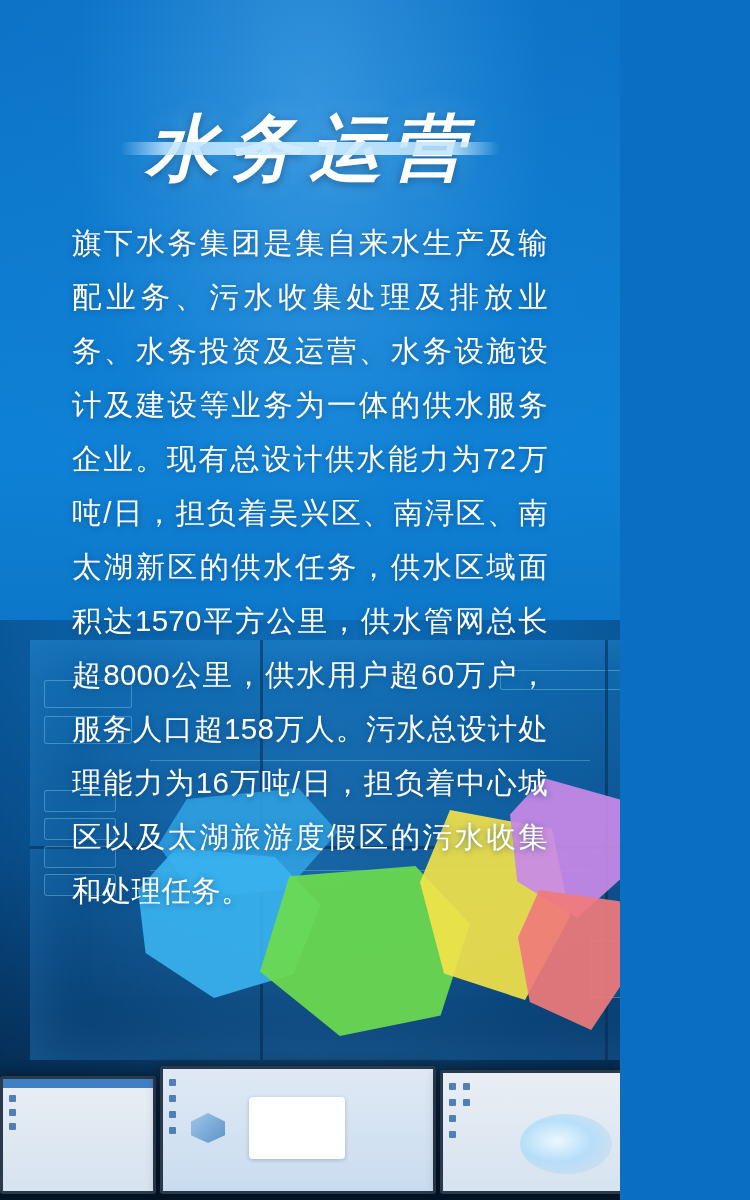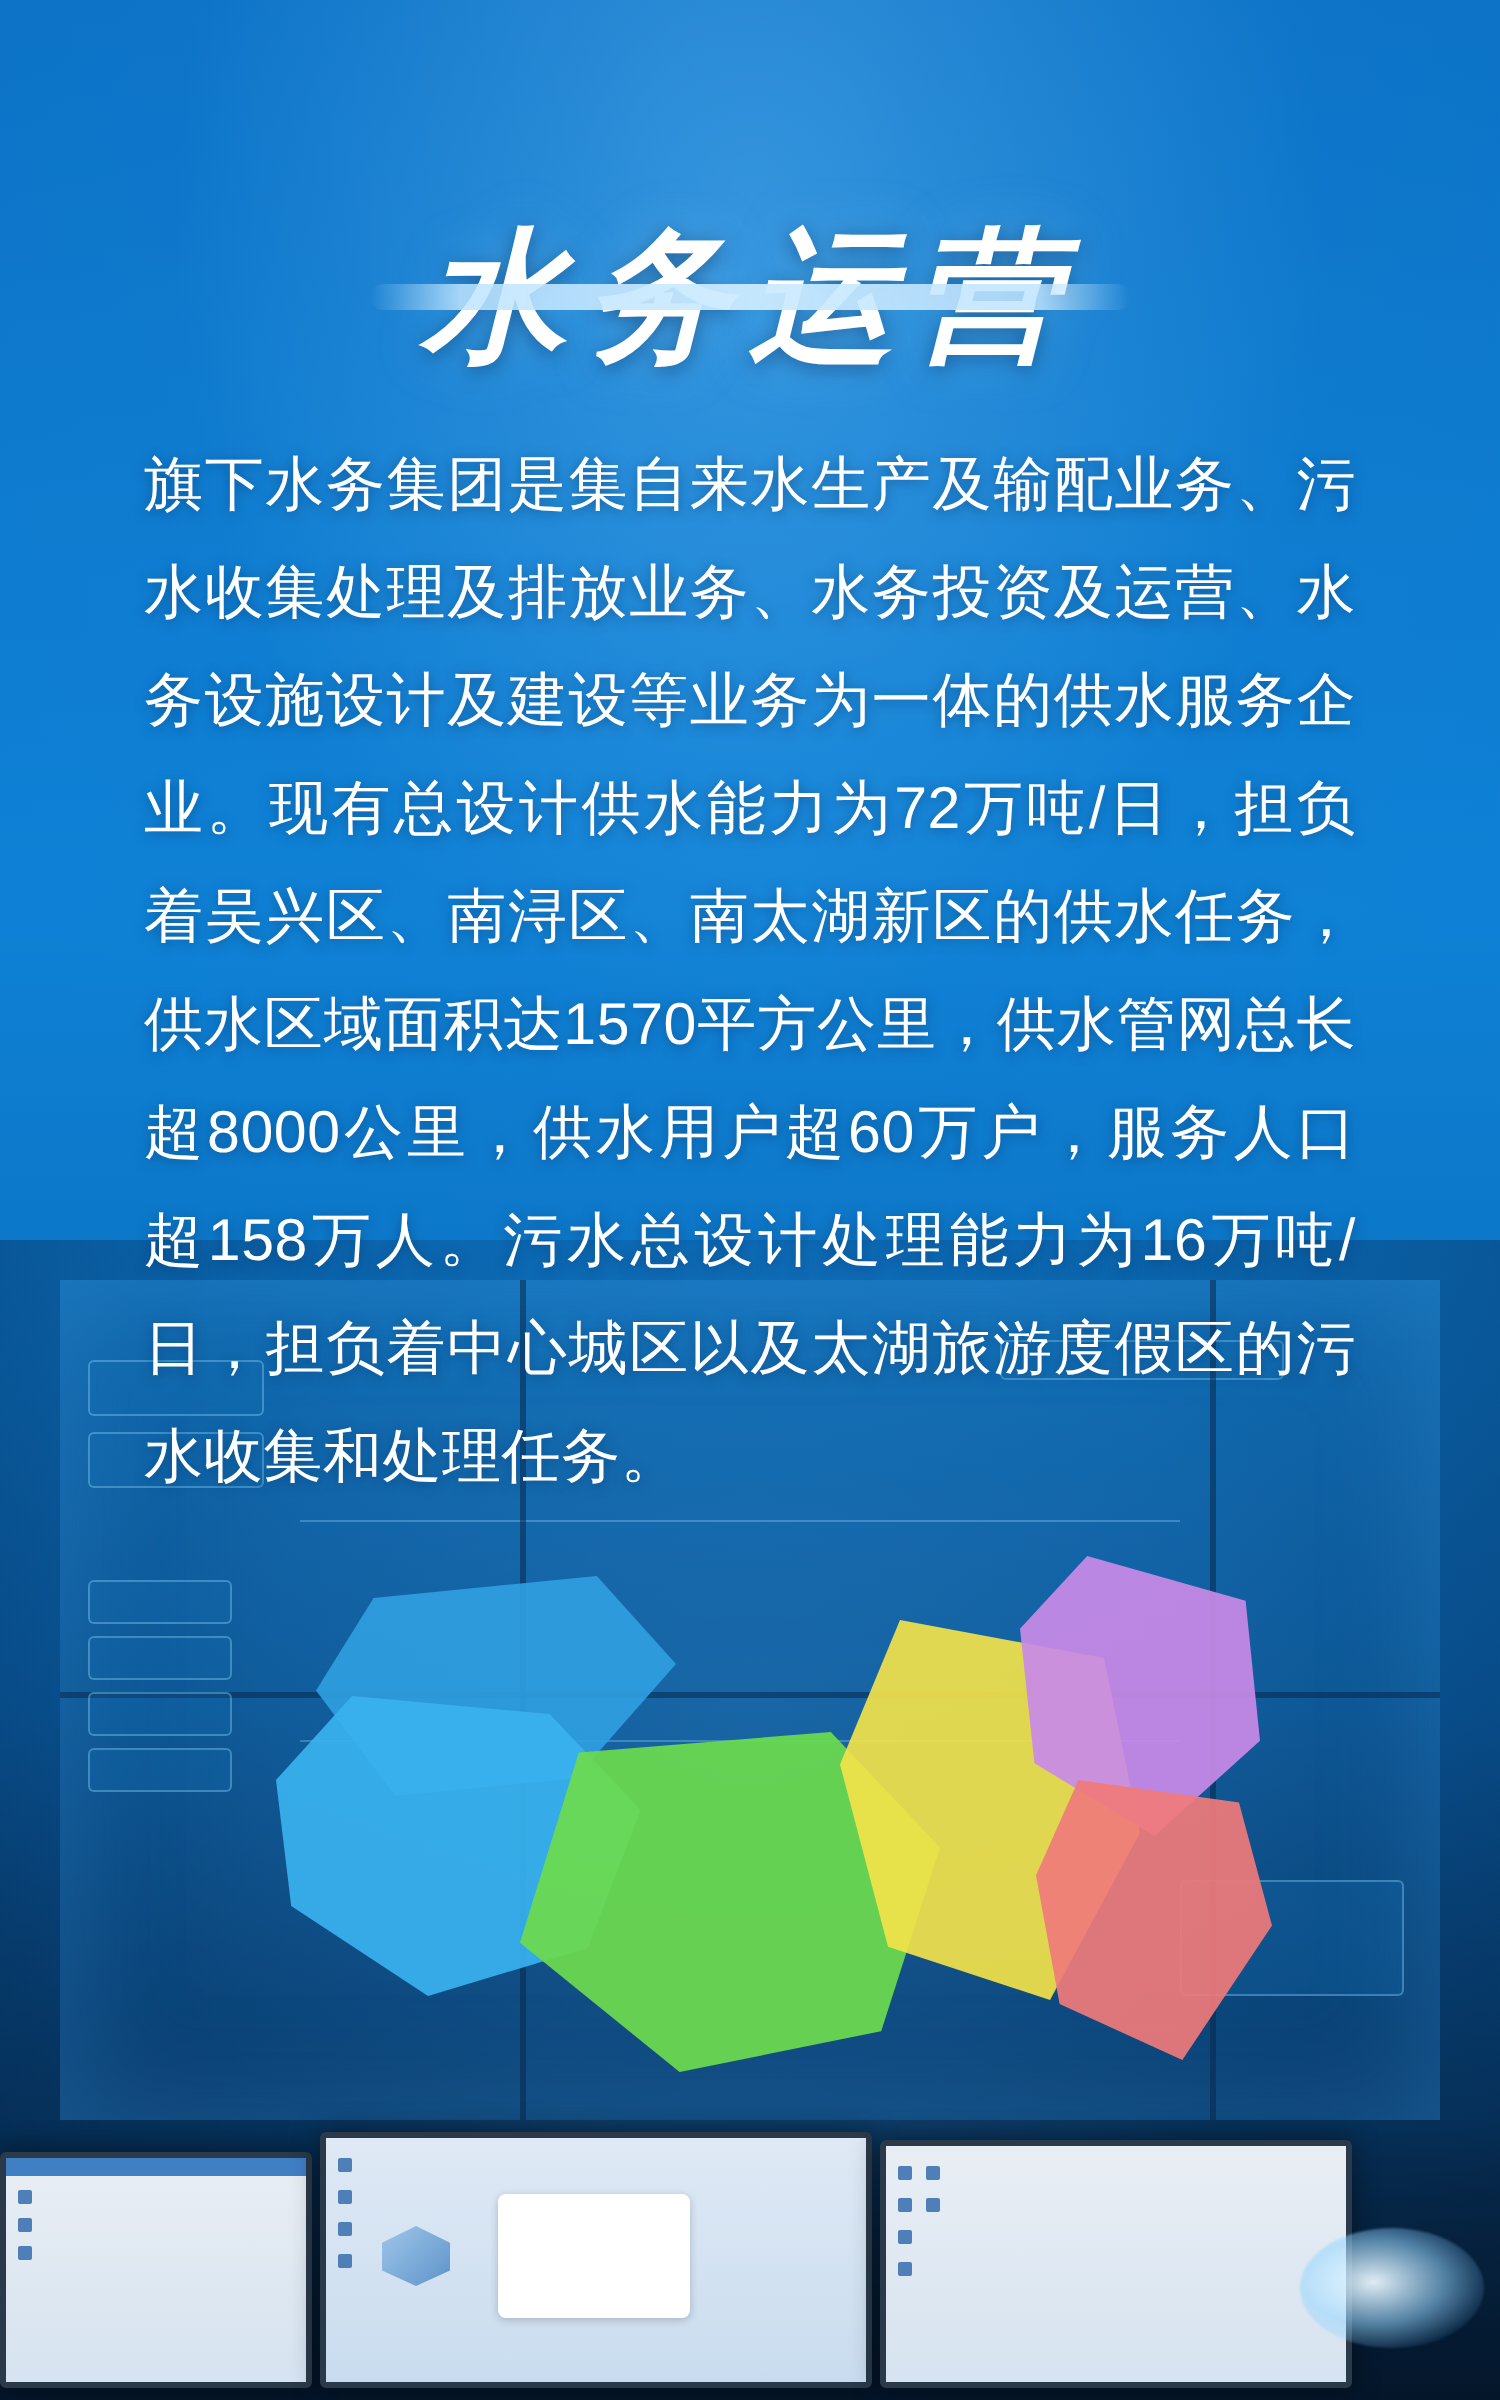--- a/index.html
+++ b/index.html
@@ -6,21 +6,21 @@
   html, body {
     margin: 0;
     padding: 0;
     background: #0a6fc2;
   }
   body {
     font-family: "Liberation Sans", "DejaVu Sans", sans-serif;
   }
   .page {
     position: relative;
-    width: 750px;
+    width: 620px;
     height: 1200px;
     overflow: hidden;
     background: linear-gradient(180deg,
         #0b72c6 0%,
         #0d7ace 18%,
         #0e81d6 38%,
         #0c73c2 58%,
         #0a62ab 72%,
         #0a528f 84%,
         #073f72 94%,

